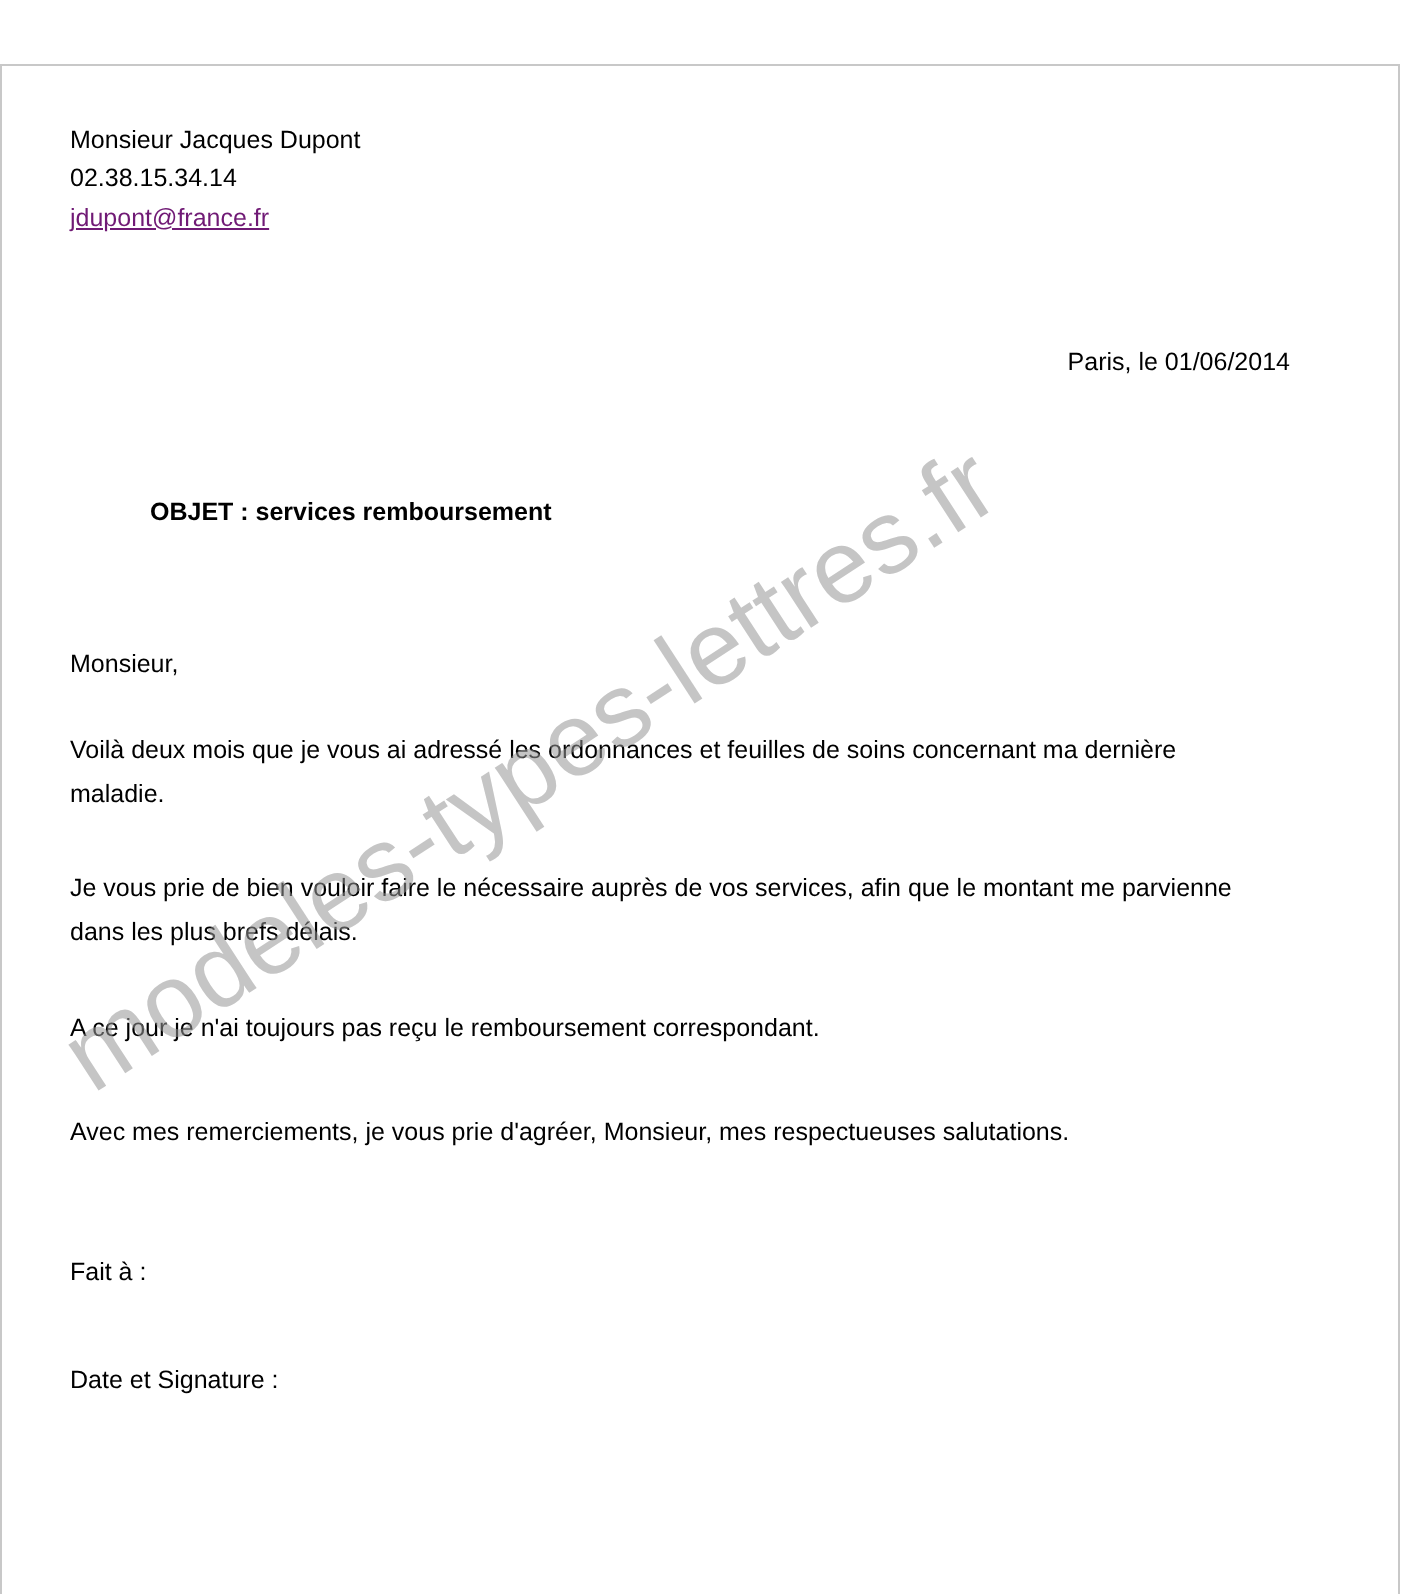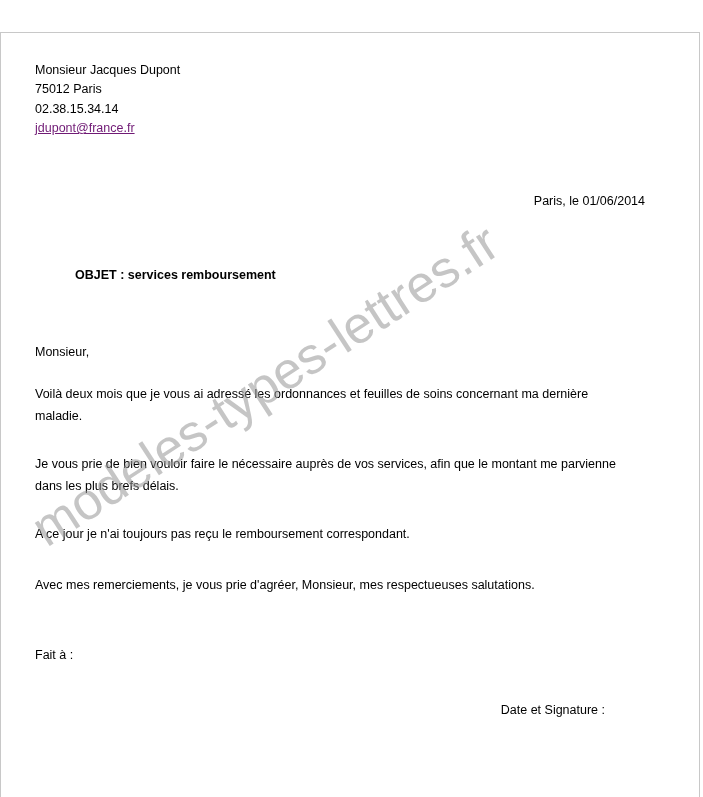--- a/index.html
+++ b/index.html
@@ -69,21 +69,20 @@
     font-size: 12.5px;
     line-height: 1.75;
     max-width: 600px;
   }
   .fait {
     margin-top: 52px;
     font-size: 12.5px;
   }
   .signature {
     margin-top: 42px;
-    text-align: right;
     padding-right: 60px;
     font-size: 12.5px;
   }
   .watermark {
     position: absolute;
     left: 0;
     top: 0;
     width: 703px;
     height: 797px;
     z-index: 5;
@@ -104,21 +103,20 @@
 </style>
 </head>
 <body>
 
 <div id="page">
 
   <div class="letter">
 
     <div class="sender">
       <div>Monsieur Jacques Dupont</div>
-      <div>75012 Paris</div>
       <div>02.38.15.34.14</div>
       <div class="email">jdupont@france.fr</div>
     </div>
 
     <div class="place-date">Paris, le 01/06/2014</div>
 
     <div class="subject">OBJET : services remboursement</div>
 
     <div class="salutation">Monsieur,</div>
 

